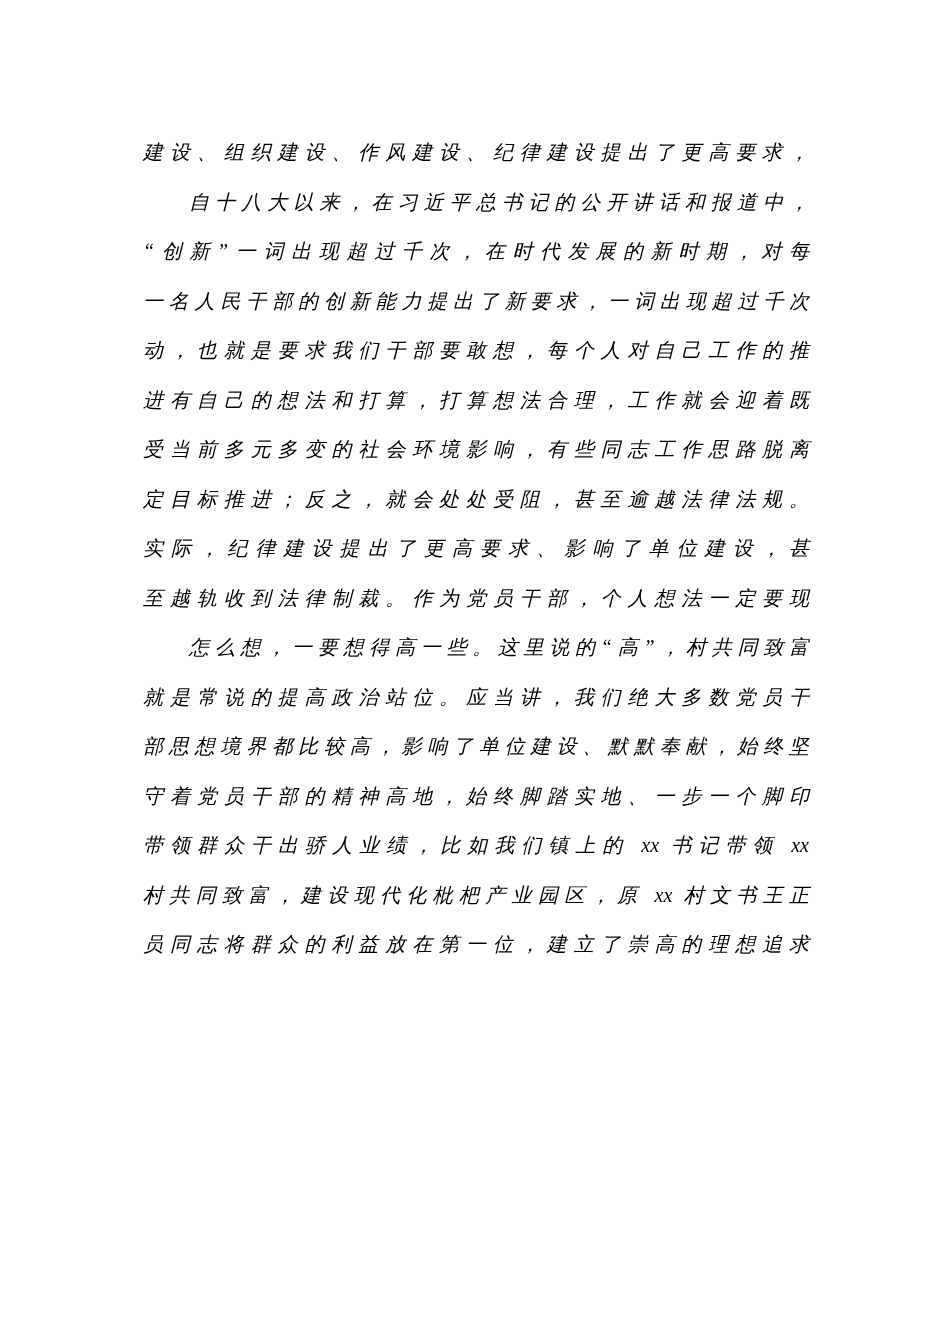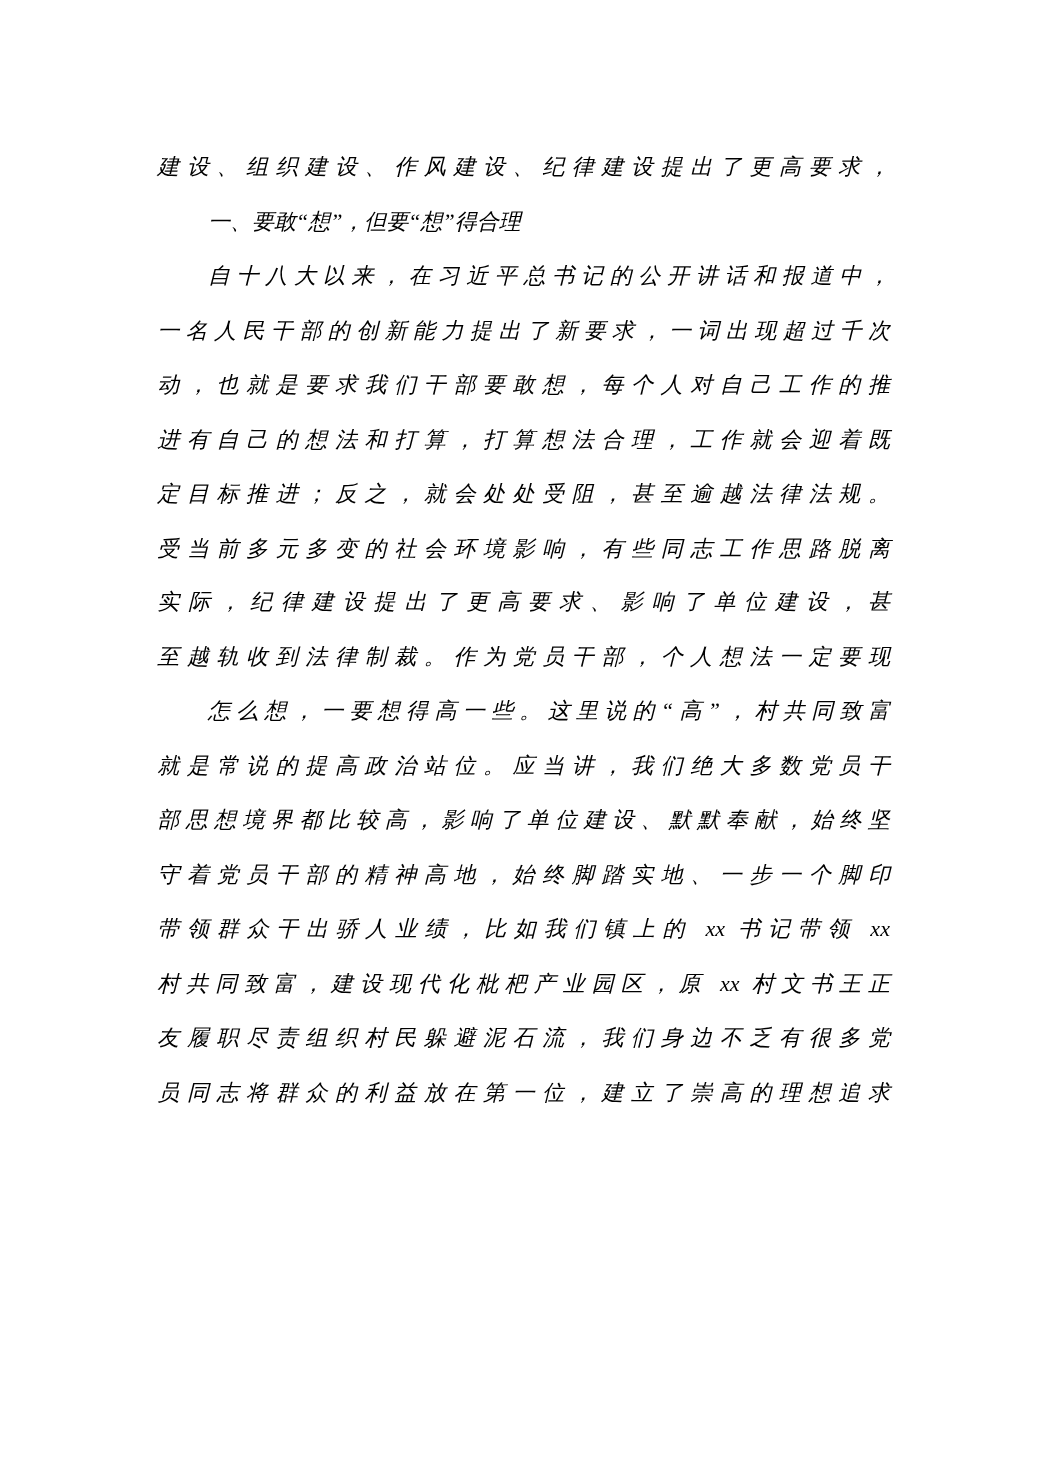--- a/index.html
+++ b/index.html
@@ -44,31 +44,30 @@
   .line.ind {
     text-indent: 46px;
   }
 </style>
 </head>
 <body>
 
 <div class="page">
   <div class="text-block">
       <div class="line j">建设、组织建设、作风建设、纪律建设提出了更高要求，</div>
-      <div class="line ind">一、要敢“想”，但要“想”得合理</div>
       <div class="line j ind">自十八大以来，在习近平总书记的公开讲话和报道中，</div>
+      <div class="line j">“创新”一词出现超过千次，在时代发展的新时期，对每</div>
       <div class="line j">一名人民干部的创新能力提出了新要求，一词出现超过千次</div>
       <div class="line j">动，也就是要求我们干部要敢想，每个人对自己工作的推</div>
       <div class="line j">进有自己的想法和打算，打算想法合理，工作就会迎着既</div>
+      <div class="line j">受当前多元多变的社会环境影响，有些同志工作思路脱离</div>
       <div class="line j">定目标推进；反之，就会处处受阻，甚至逾越法律法规。</div>
-      <div class="line j">受当前多元多变的社会环境影响，有些同志工作思路脱离</div>
       <div class="line j">实际，纪律建设提出了更高要求、影响了单位建设，甚</div>
       <div class="line j">至越轨收到法律制裁。作为党员干部，个人想法一定要现</div>
       <div class="line j ind">怎么想，一要想得高一些。这里说的“高”，村共同致富</div>
       <div class="line j">就是常说的提高政治站位。应当讲，我们绝大多数党员干</div>
       <div class="line j">部思想境界都比较高，影响了单位建设、默默奉献，始终坚</div>
       <div class="line j">守着党员干部的精神高地，始终脚踏实地、一步一个脚印</div>
       <div class="line j">带领群众干出骄人业绩，比如我们镇上的 xx 书记带领 xx</div>
       <div class="line j">村共同致富，建设现代化枇杷产业园区，原 xx 村文书王正</div>
-      <div class="line j">友履职尽责组织村民躲避泥石流，我们身边不乏有很多党</div>
       <div class="line j">员同志将群众的利益放在第一位，建立了崇高的理想追求</div>
     </div>
 </div>
 
 </body></html>

